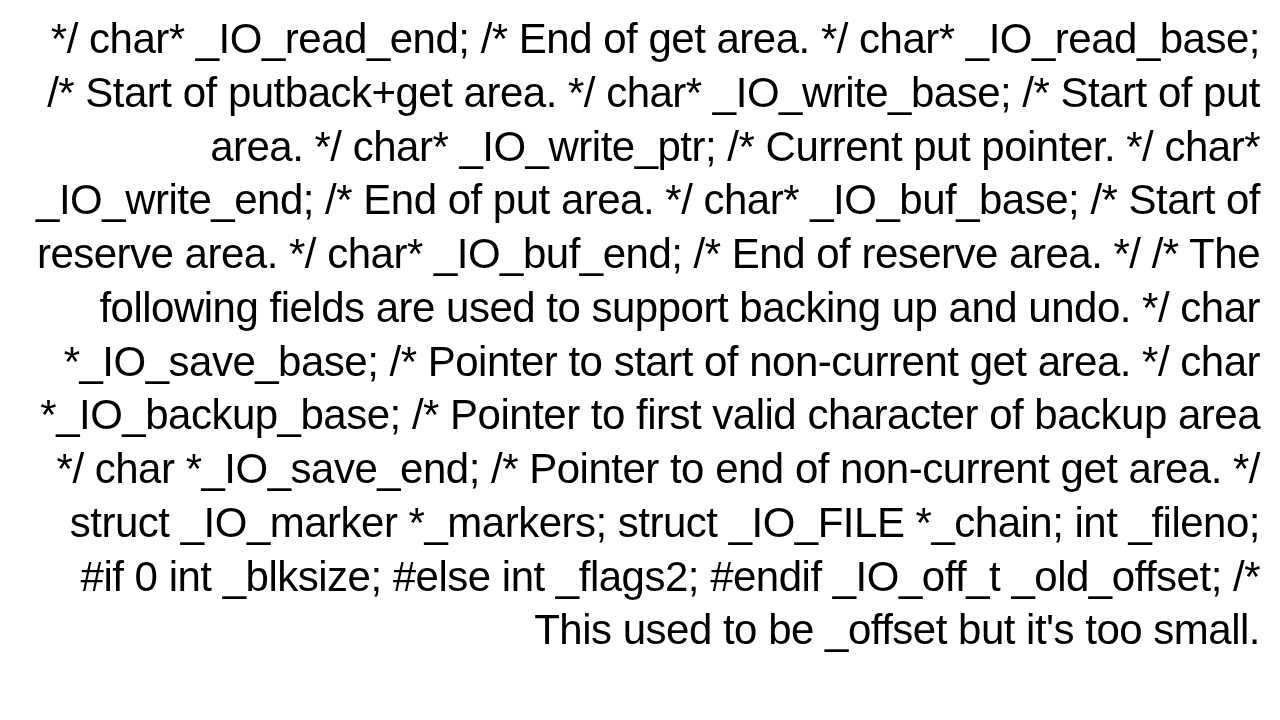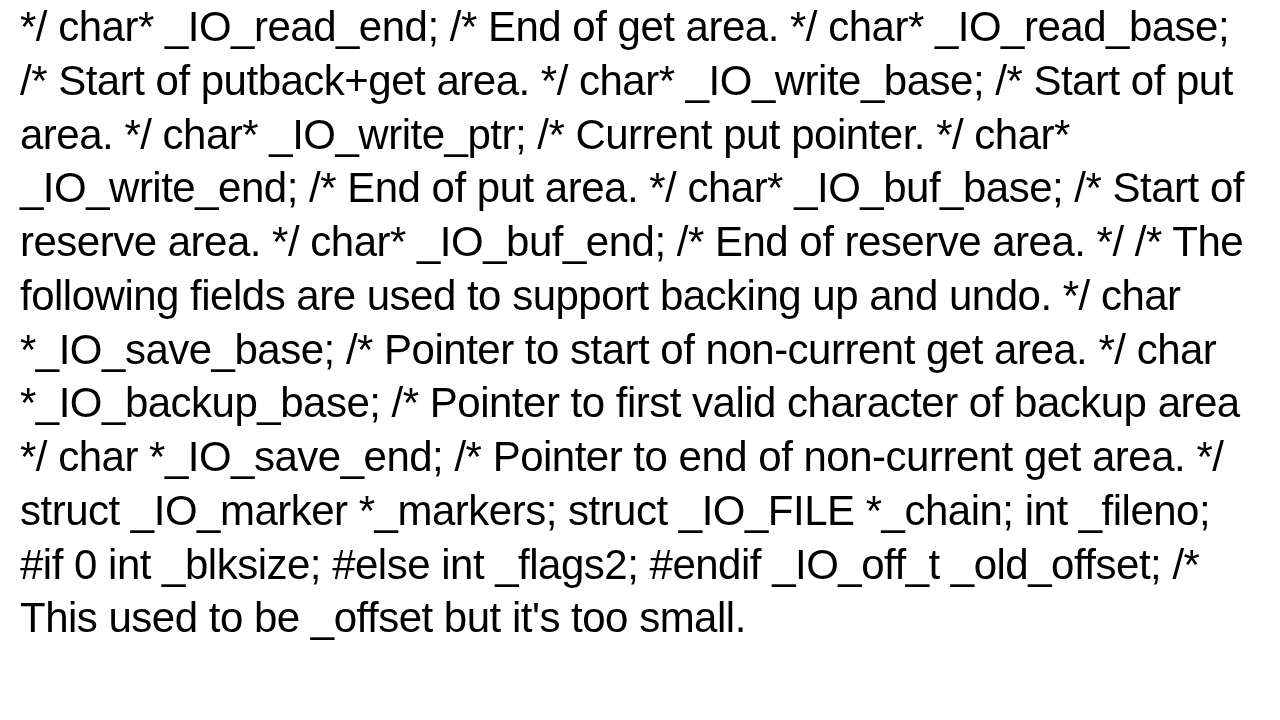--- a/index.html
+++ b/index.html
@@ -12,22 +12,22 @@
       height: 720px;
       background: #ffffff;
       font-family: Arial, Helvetica, sans-serif;
       overflow: hidden;
       display: flex;
       align-items: flex-start;
       justify-content: center;
     }
     .content {
       width: 100%;
-      padding: 0 20px;
-      text-align: left;
+      padding: 12px 20px;
+      text-align: right;
       font-size: 42px;
       line-height: 1.28;
       color: #000000;
       font-weight: 400;
       letter-spacing: -0.5px;
     }
   </style>
 </head>
 <body>
 

